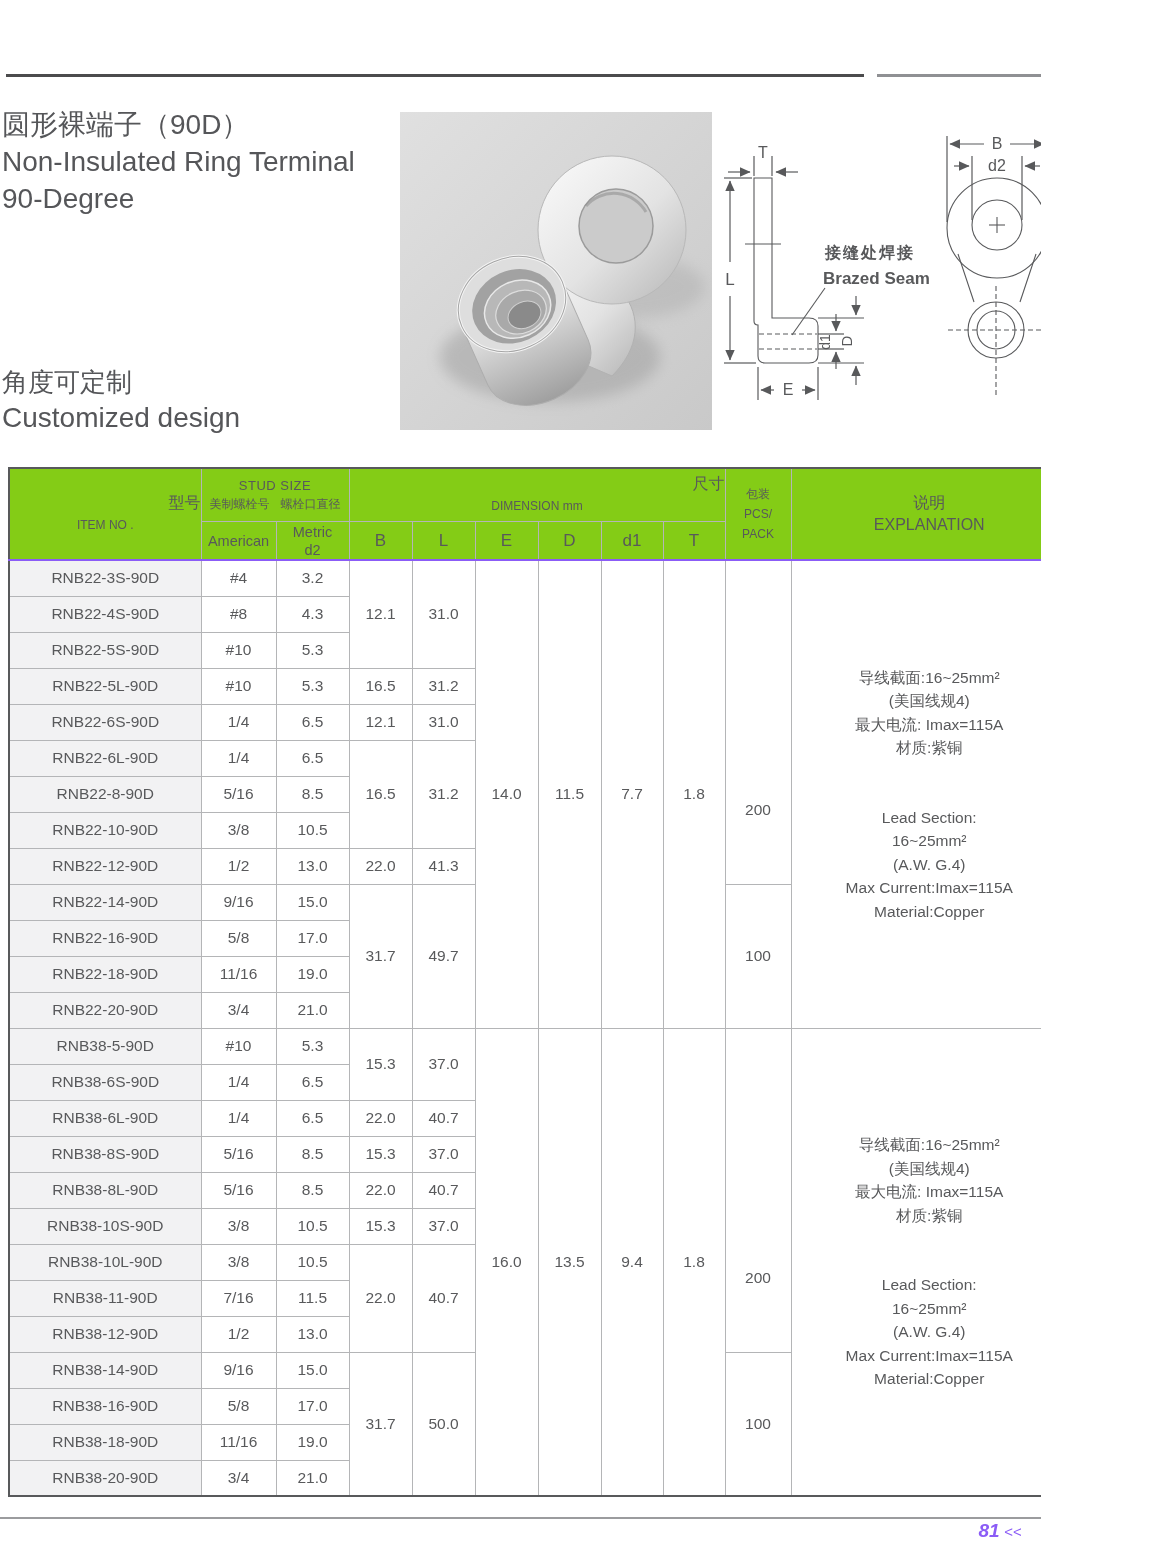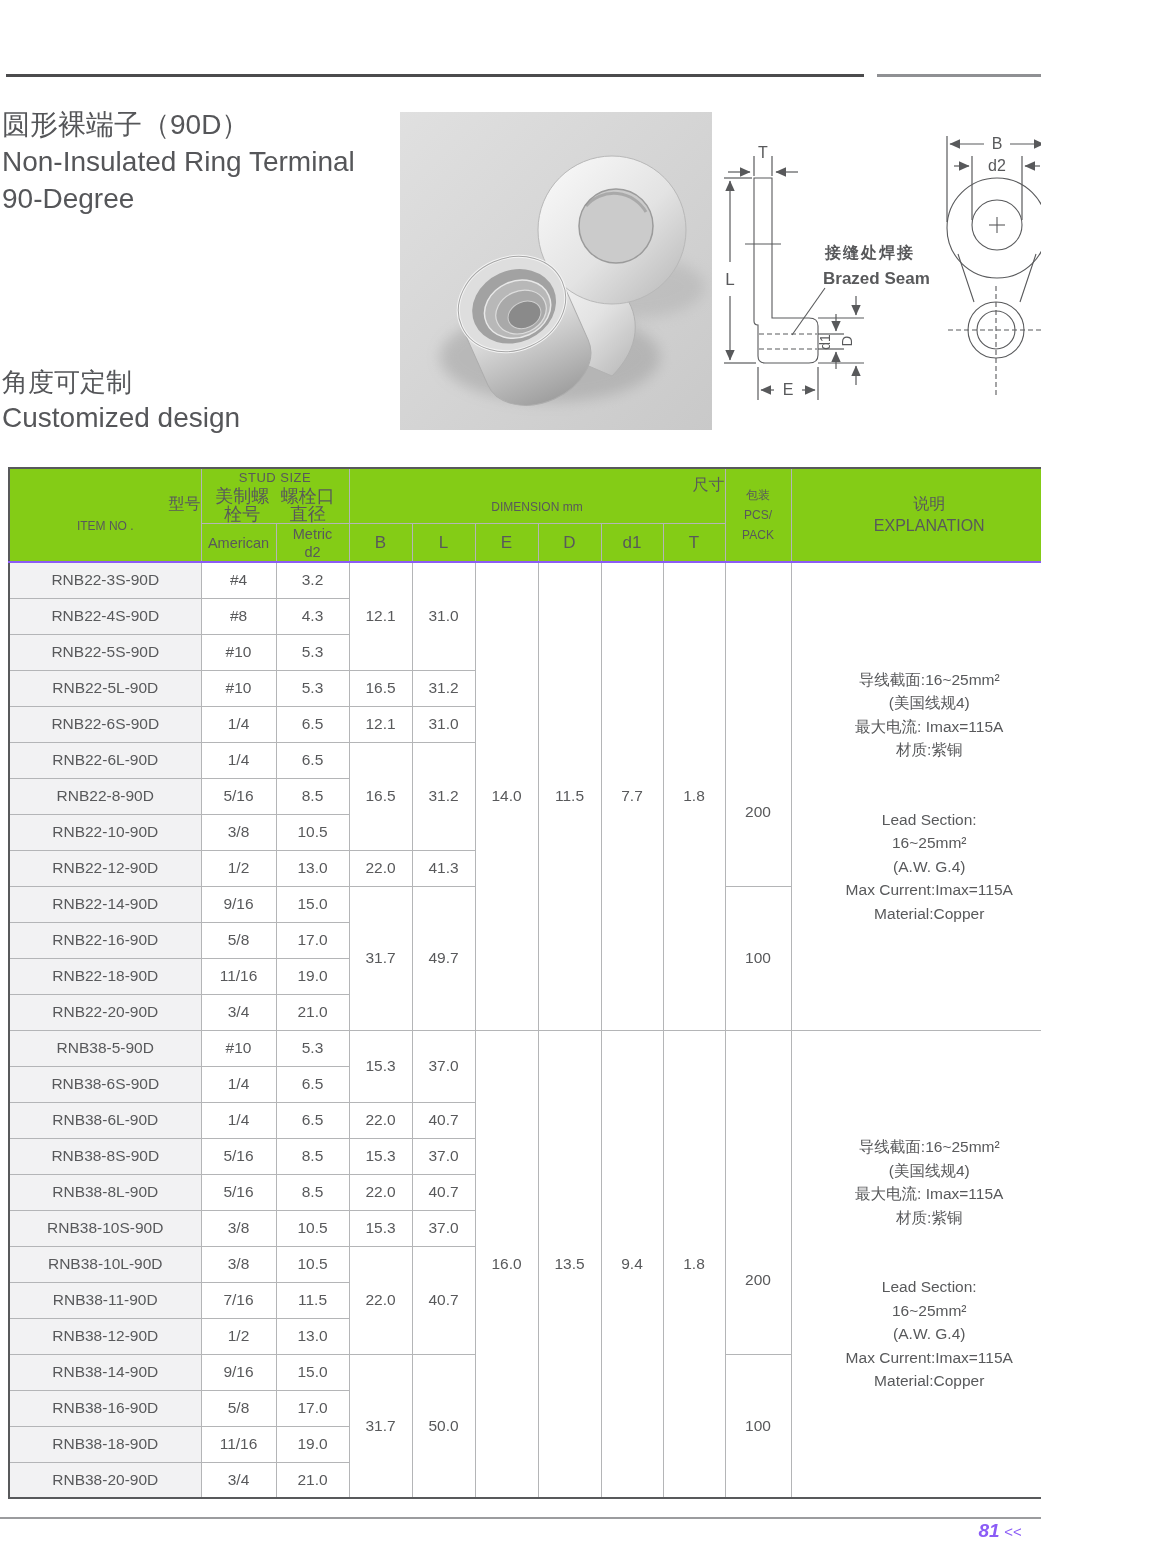--- a/index.html
+++ b/index.html
@@ -44,21 +44,21 @@
   table.spec thead tr.h1 th { height:52px; }
   table.spec thead tr.h2 th { height:37px; }
   table.spec tbody tr { height:36px; }
   table.spec tbody tr td { font-size:15.5px; }
   table.spec tbody tr:first-child td { border-top:2px solid #8b5cf6; }
   td.item { background:#f2f2f3; font-size:15.5px; }
 
   .hdr-zh { font-size:16px; line-height:22px;text-align:right; }
   .hdr-en { font-size:12px; line-height:22px; }
   .hdr-small { font-size:13px; line-height:18px; letter-spacing:0.5px; }
-  .stud-zh { display:flex; justify-content:space-between; padding:0 8px; font-size:18px; line-height:18px;align-items:center; }
+  .stud-zh { display:flex; justify-content:space-between; padding:0 8px; font-size:12px; line-height:18px;align-items:center; }
   .hdr-dim-letter { font-size:17px; }
   .hdr-pack { font-size:12px; line-height:20px; }
   .hdr-expl { font-size:16px; line-height:22px; }
   .metric-2l { font-size:14.5px; line-height:18px; }
   .american-1l { font-size:14.5px; }
 
   td.edt { padding-top:30px; vertical-align:middle; }
   td.pack-cell div.pack-pad { padding-top:176px; }
   td.expl-cell { text-align:left; padding:48px 8px 0 32px; vertical-align:top; font-size:16px; line-height:23.5px; }
   .expl-gap { height:46px; }

